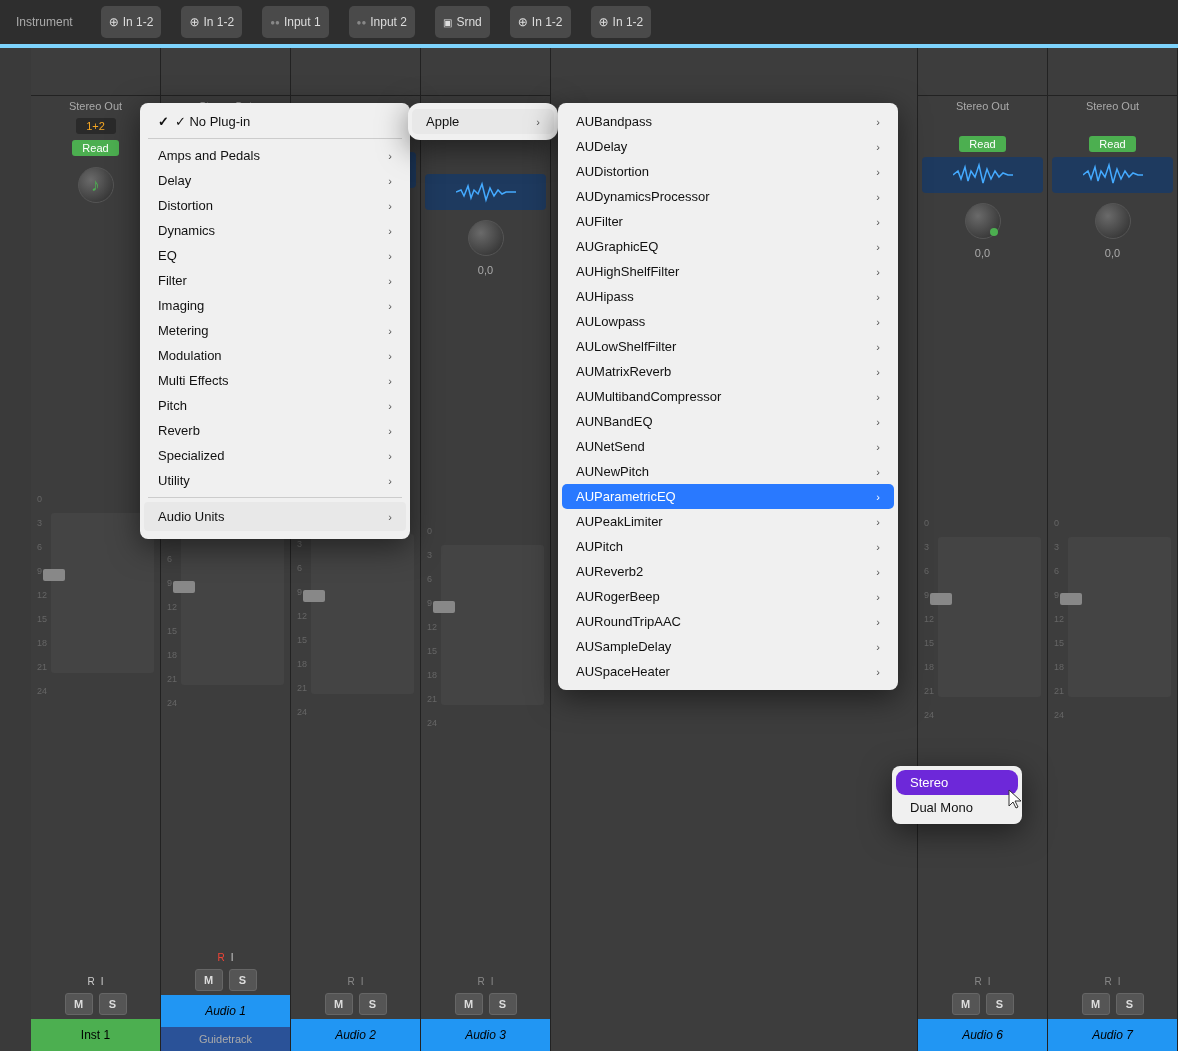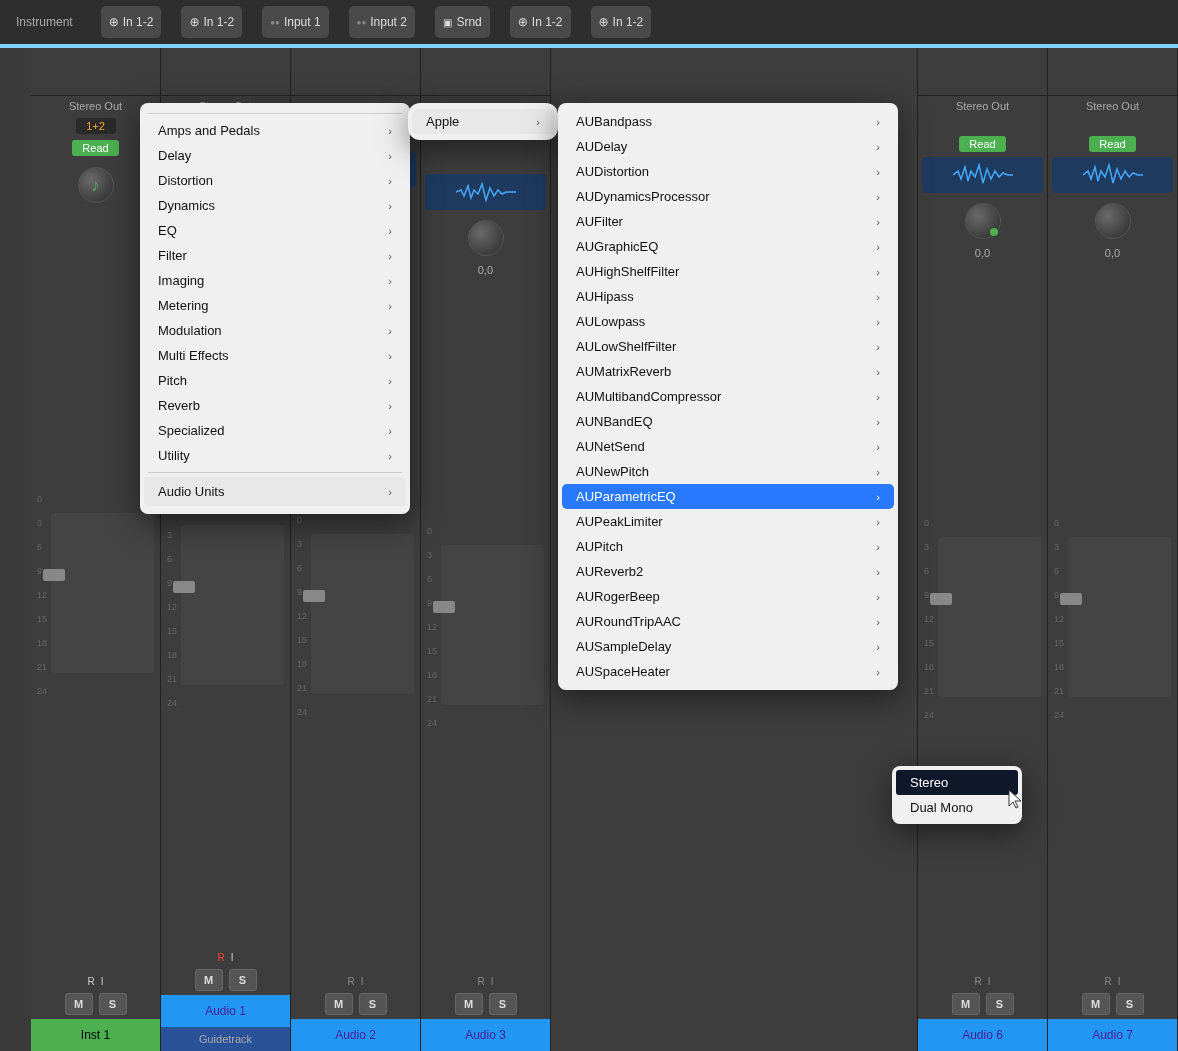--- a/index.html
+++ b/index.html
@@ -137,21 +137,21 @@
 
     .track-label-row {
       height: 32px;
       display: flex;
       align-items: center;
       justify-content: center;
       font-size: 12px;
       font-weight: 500;
     }
     .track-label-row.inst-label { background: #4caf50; color: #000; }
-    .track-label-row.audio-label { background: #2196f3; color: #4c1d95; }
+    .track-label-row.audio-label { background: #2196f3; color: #000000; font-style: italic; }
 
     .guidetrack-label {
       height: 24px;
       display: flex;
       align-items: center;
       justify-content: center;
       font-size: 11px;
       color: #aaa;
       background: #2a5298;
     }
@@ -260,23 +260,23 @@
       left: 892px;
       width: 130px;
       background: #f0f0f0;
       border-radius: 8px;
       box-shadow: 0 8px 30px rgba(0,0,0,0.5);
       padding: 4px 0;
       pointer-events: all;
     }
 
     .stereo-popup .menu-item.selected {
-      background: #0f172a;
+      background: #6d28d9;
       color: #fff;
-      border-radius: 3px;
+      border-radius: 9px;
     }
 
     
     .cursor {
       position: absolute;
       width: 20px;
       height: 24px;
       pointer-events: none;
       z-index: 999;
     }
@@ -575,20 +575,23 @@
         <div class="s-btn">S</div>
       </div>
       <div class="track-label-row audio-label">Audio 7</div>
     </div>
 
   </div>
 
   <div class="dropdown-overlay">
 
     <div class="plugin-menu">
+      <div class="menu-item checked no-arrow" style="font-weight:500;">
+        <span>✓  No Plug-in</span>
+      </div>
       <div class="menu-divider"></div>
 
       <div class="menu-item">
         <span>Amps and Pedals</span>
         <span class="menu-arrow">›</span>
       </div>
       <div class="menu-item">
         <span>Delay</span>
         <span class="menu-arrow">›</span>
       </div>

